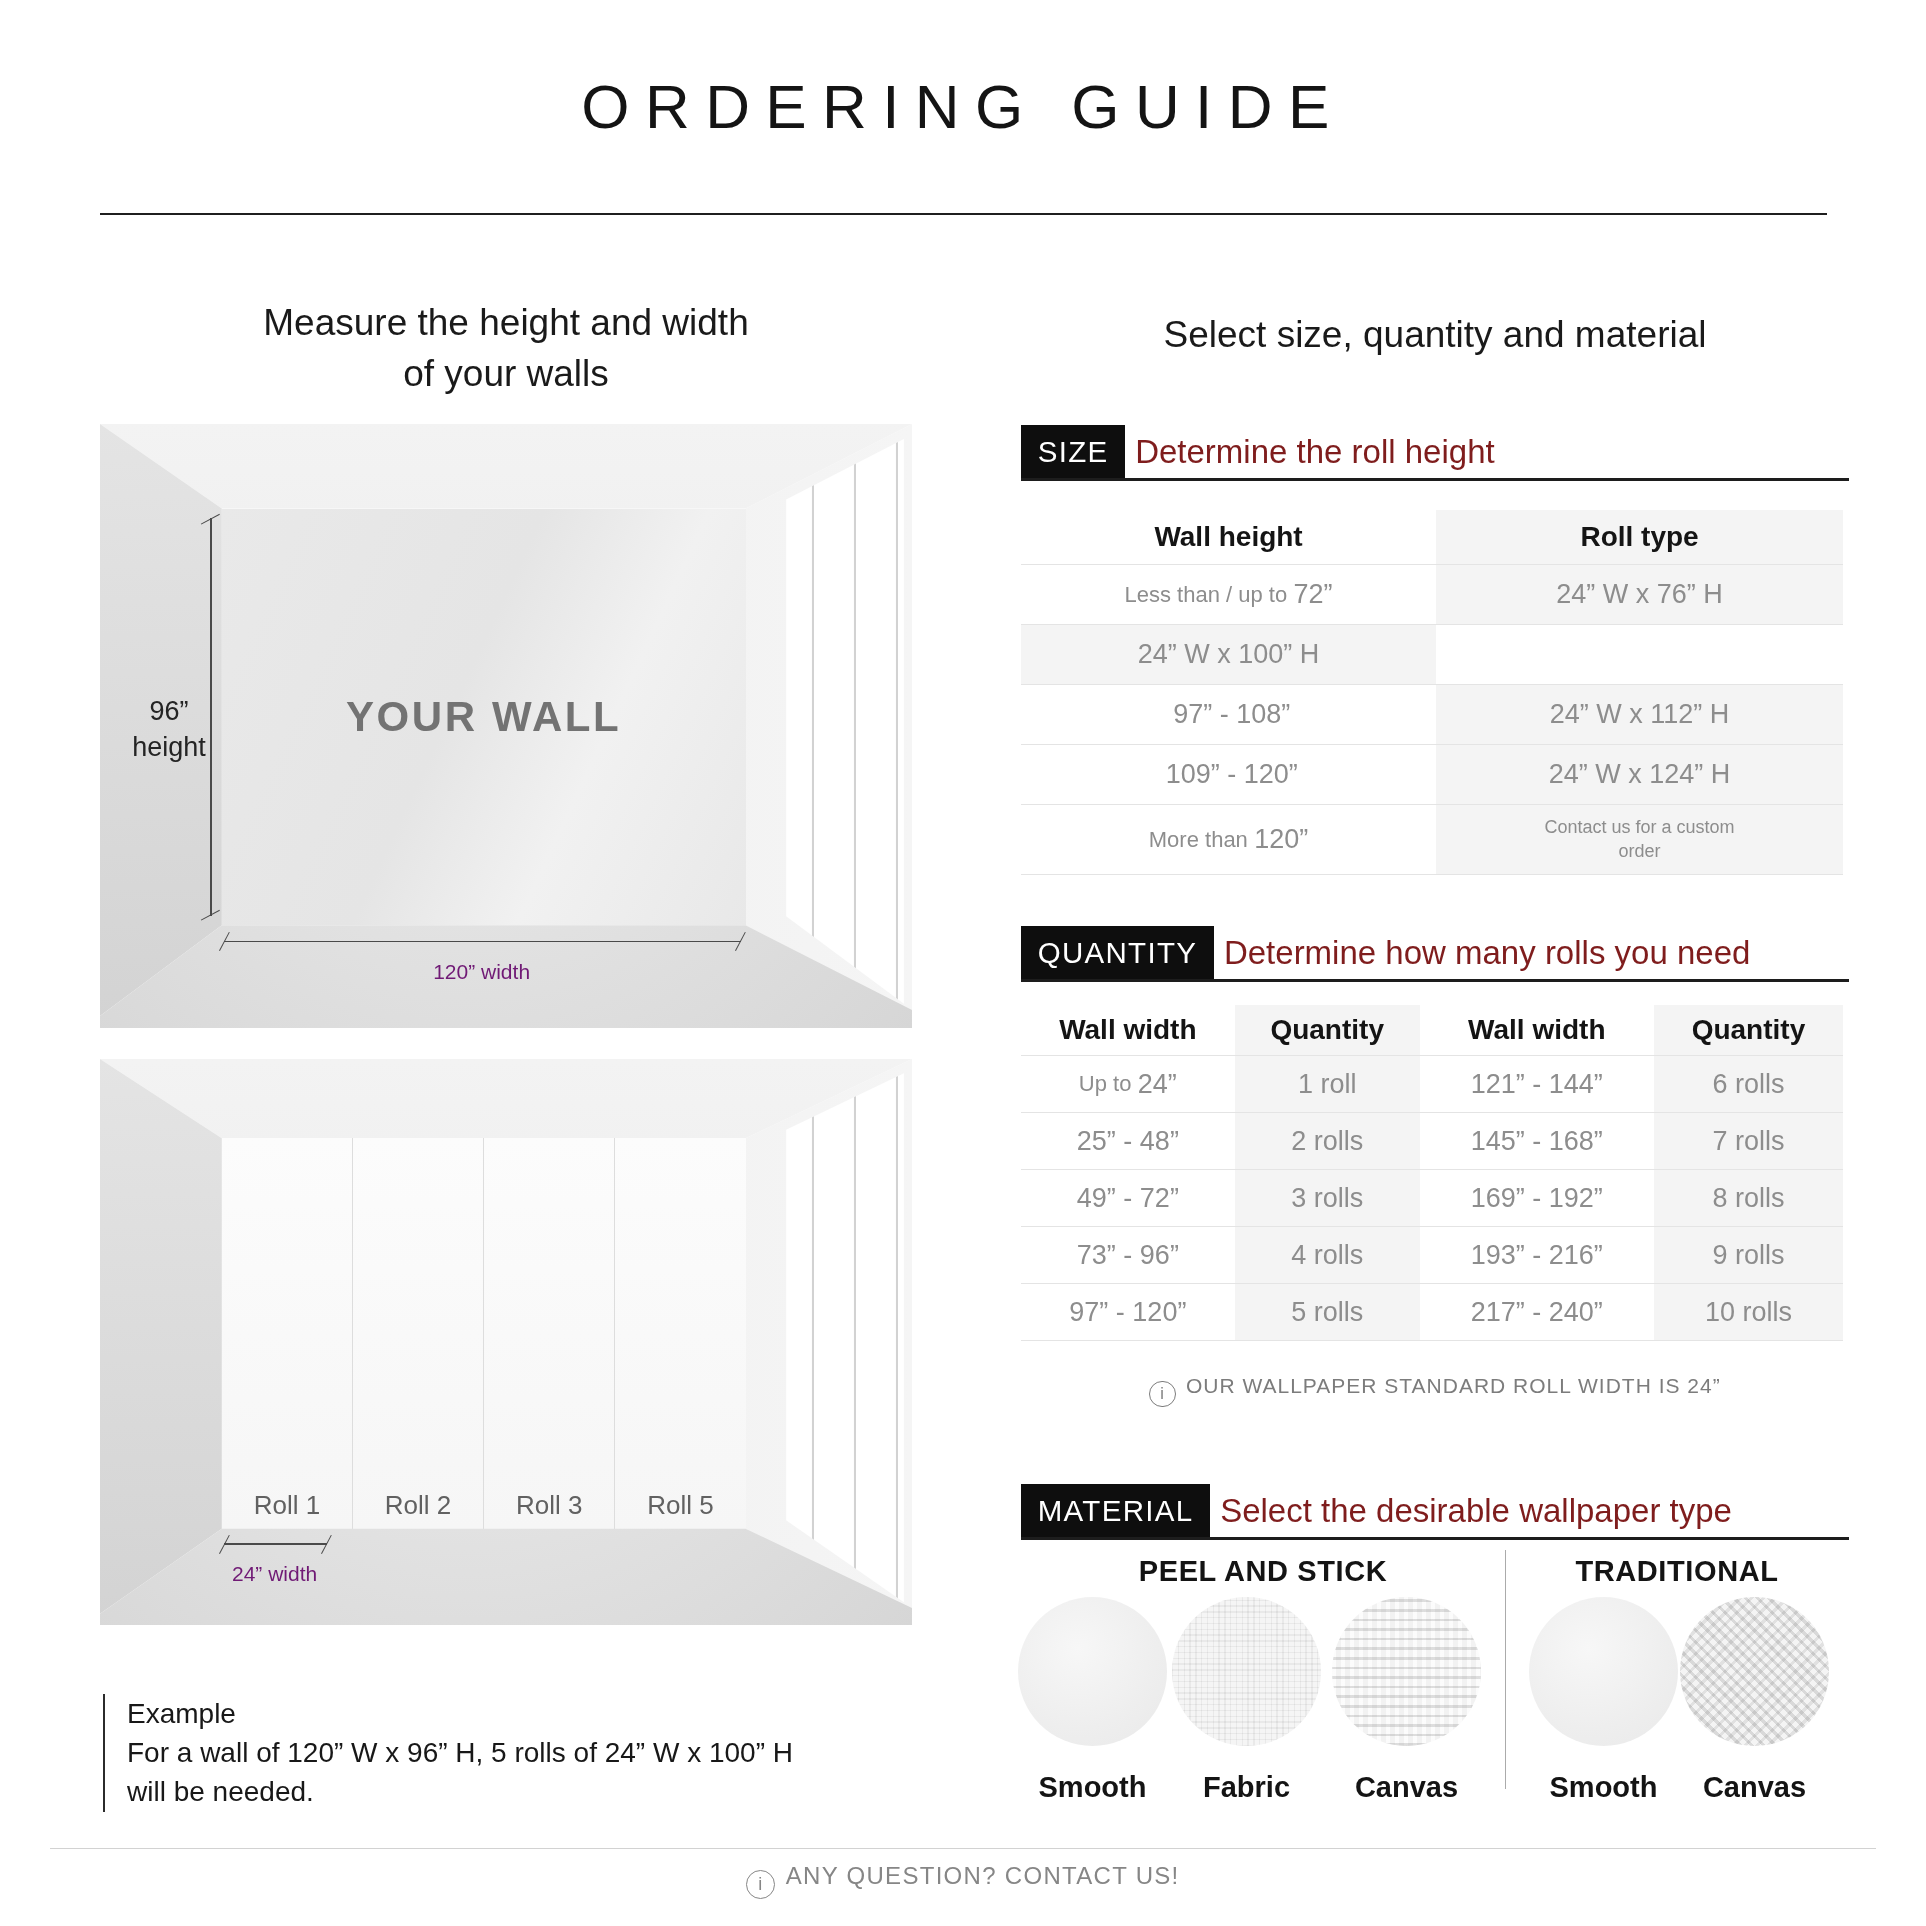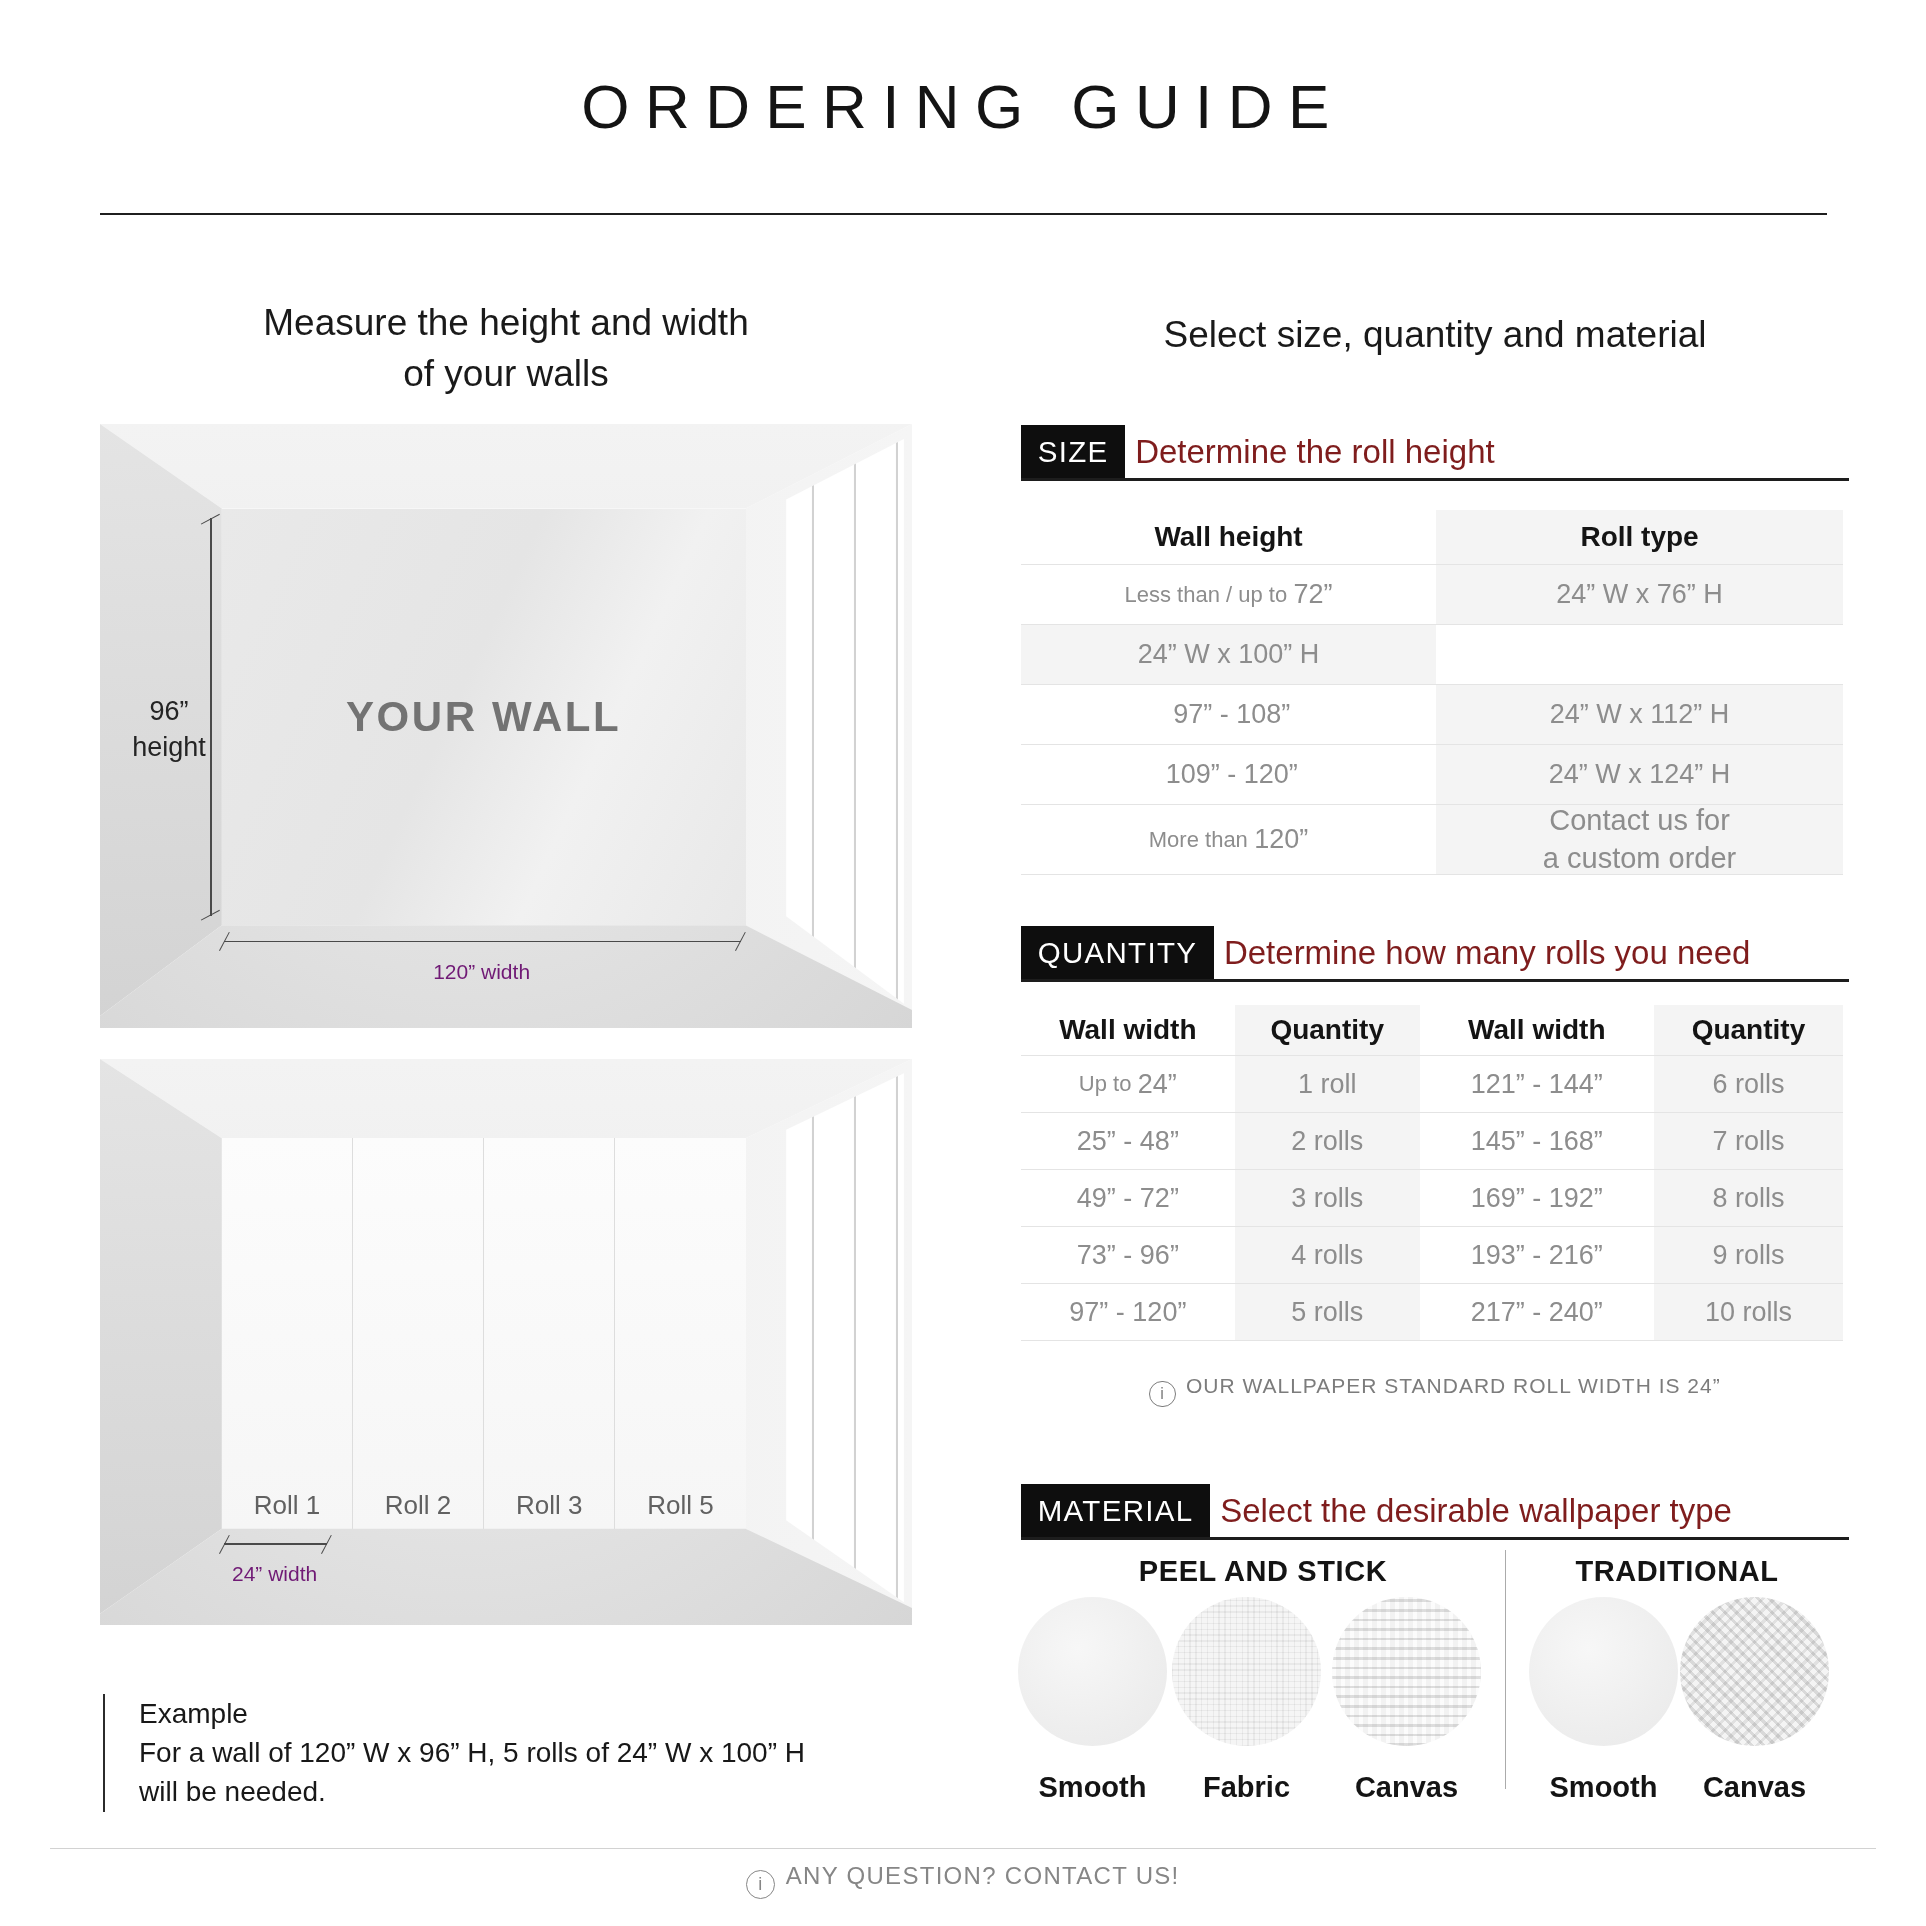--- a/index.html
+++ b/index.html
@@ -60,21 +60,21 @@
   .width-label.w24  { left:11.5%; width:20%; }
 
   .panels { left:15%; top:14%; width:64.5%; height:69%; display:flex;justify-content:space-between; }
   .panel { flex:1; position:relative; background:linear-gradient(to bottom,#fcfcfc,#f6f6f6);
            border-right:1.3px solid #dddddd; }
   .panel:last-child { border-right:none; }
   .panel-label { position:absolute; bottom:2%; left:0; width:100%; text-align:center;
                  color:#616161; font-size:26px; }
 
   
-  .example { position:absolute; left:103px; top:1694px; padding-left:34px;
+  .example { position:absolute; left:103px; top:1694px; padding-left:22px;
              border-left:2.6px solid #2b2b2b; font-size:28px; line-height:1.4; color:#181818; }
 
   
   .sec { position:absolute; left:1021px; width:828px; display:flex; align-items:stretch;
          border-bottom:3.2px solid #1d1d1d; }
   .sec-size     { top:425px; }
   .sec-quantity { top:926px; }
   .sec-material { top:1484px; }
   .badge { background:#0e0e0e; color:#ffffff; font-size:29.5px; letter-spacing:1.3px;
            padding:9.6px 16.7px; display:flex; align-items:center; }
@@ -90,21 +90,21 @@
   .cell { display:flex; align-items:center; justify-content:center; text-align:center;
           color:#8d8d8d; font-size:27px; }
   .thead .cell { color:#141414; font-weight:700; font-size:28px; }
   .size-table .thead .cell { height:54px; }
   .size-table .tbody .cell { height:59px; }
   .size-table .tbody.tall .cell { height:69px; }
   .qty-table .thead .cell { height:50px; }
   .qty-table .tbody .cell { height:56px; }
   .gray { background:#f4f4f4; }
   .pre { font-size:22px; margin-right:6.4px; }
-  .contact { font-size:29px; line-height:1.3; max-width:199px; }
+  .contact { font-size:18px; line-height:1.3; max-width:199px; }
 
   
   .roll-note { position:absolute; left:1021px; top:1374px; width:828px; text-align:center;
                font-size:21px; letter-spacing:1px; color:#7c7c7c; }
   .info-i { display:inline-flex; align-items:center; justify-content:center;
             width:24.4px; height:24.4px; border:1.9px solid #7c7c7c; border-radius:50%;
             font-size:16px; margin-right:10.3px; vertical-align:-5.8px; color:#7c7c7c; }
   .footer-rule { position:absolute; top:1848px; left:50px; width:1826px; height:1.3px; background:#d2d2d2; }
   .footer-note { position:absolute; top:1862px; left:0; width:100%; text-align:center;
                  font-size:24px; letter-spacing:1.3px; color:#868686; }

